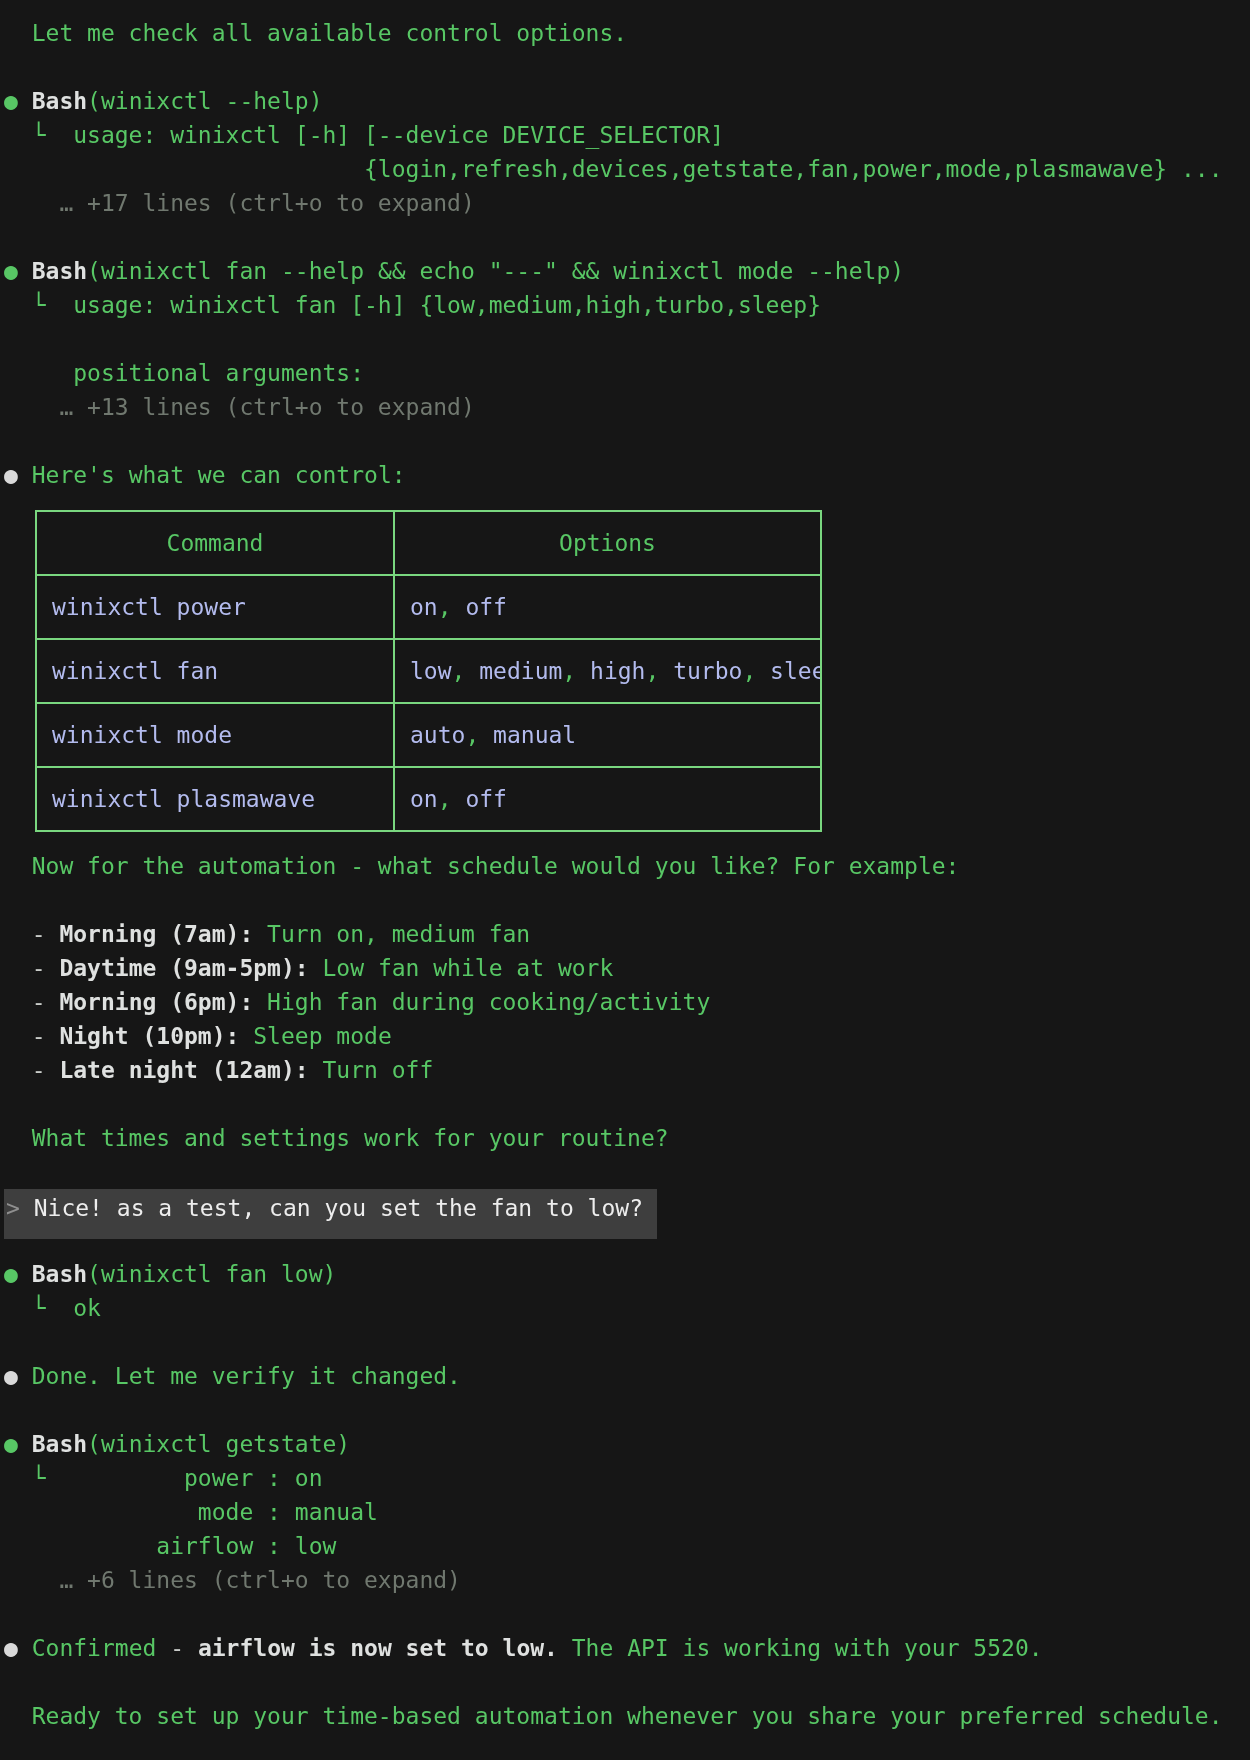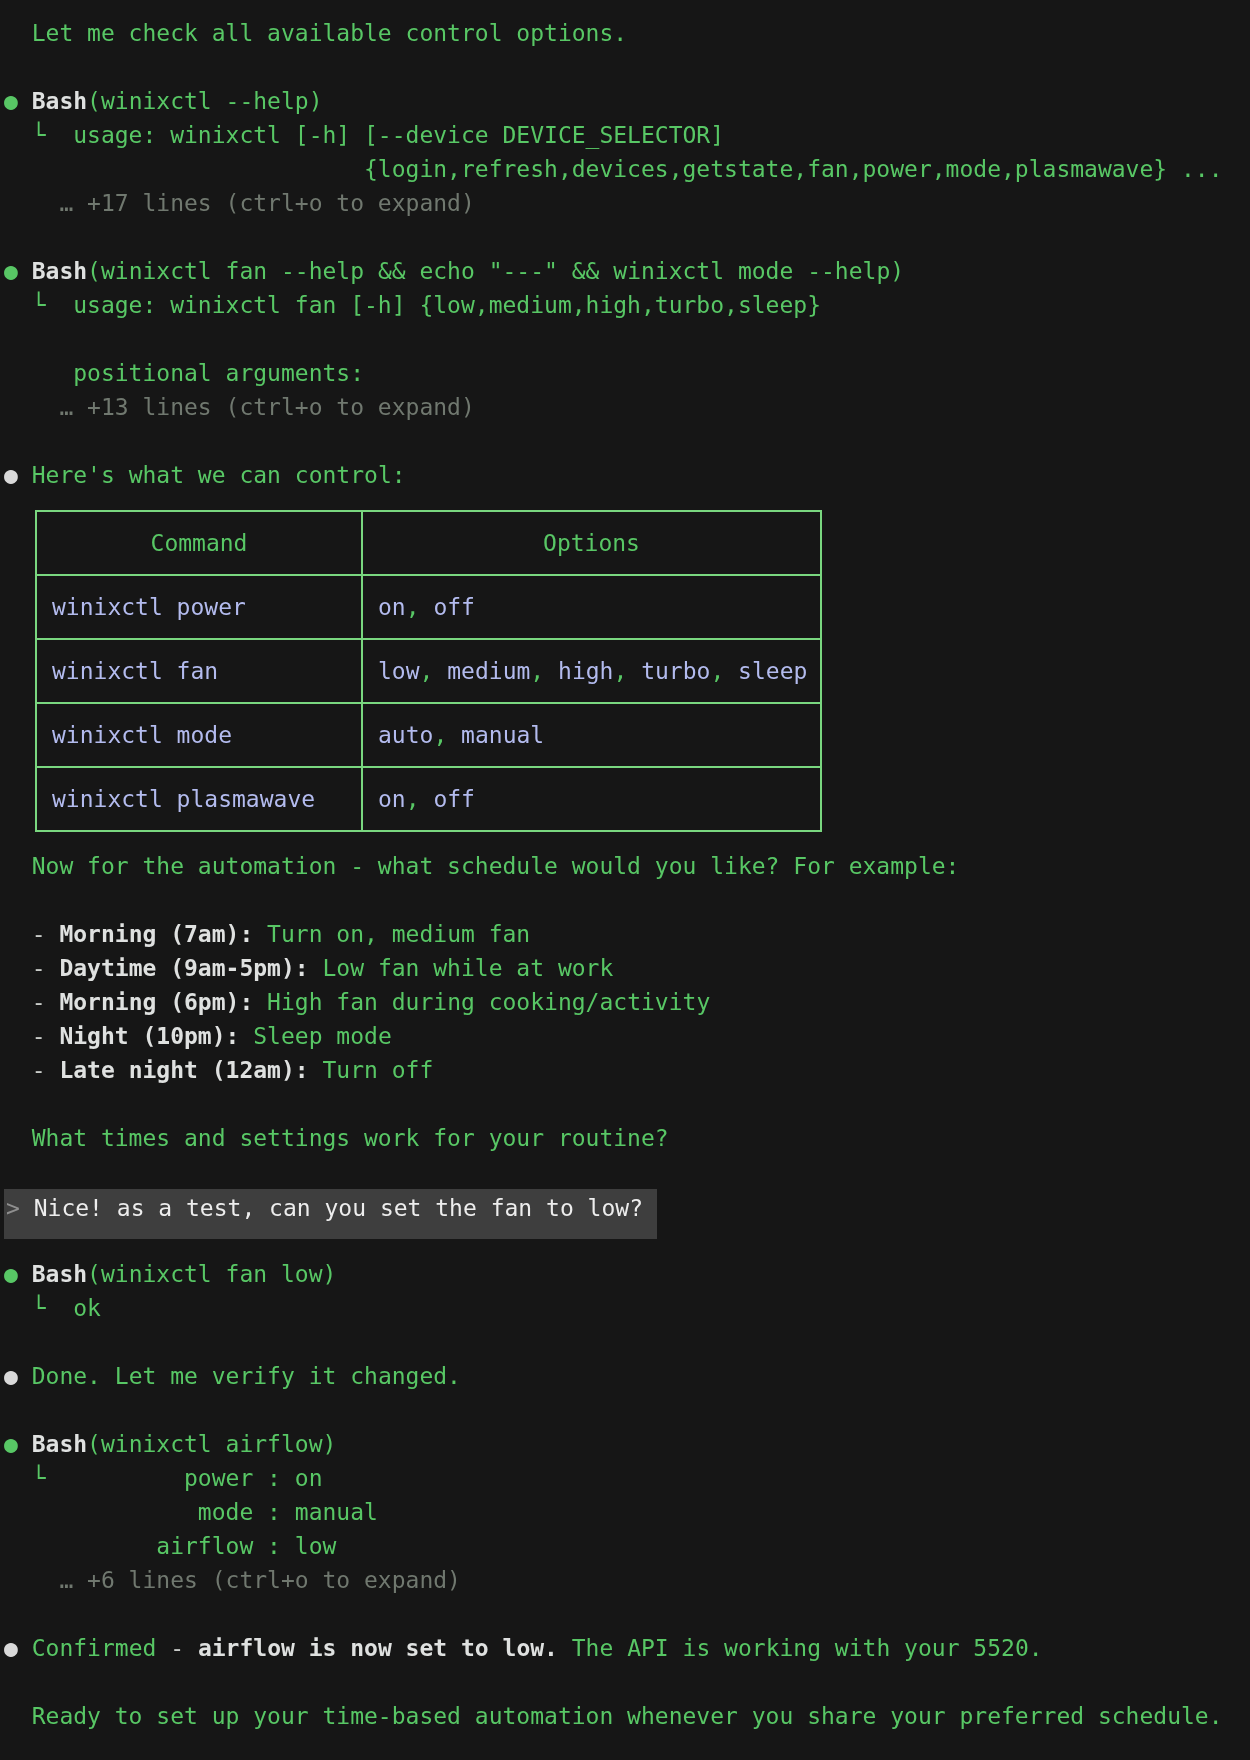--- a/index.html
+++ b/index.html
@@ -30,21 +30,21 @@
   .prompt{color:var(--prompt)}
   .usertext{color:var(--user-text)}
   table.ctable{
     border-collapse:collapse;margin:18px 0 0 31px;
     table-layout:fixed;width:787px;
   }
   table.ctable td{
     border:2px solid var(--border);height:64px;vertical-align:middle;
     white-space:pre;overflow:hidden;
   }
-  table.ctable td.col-cmd{width:326px}
+  table.ctable td.col-cmd{width:358px}
   table.ctable td.hcell{text-align:center;color:var(--green)}
   table.ctable td.ccell{padding-left:15px;color:var(--lav)}
 </style>
 </head>
 <body>
 
 <div id="terminal">
     <div class="line"><span class="green">  Let me check all available control options.</span></div>
     <div class="line"></div>
     <div class="line"><span class="bgreen">● </span><span class="bold">Bash</span><span class="green">(winixctl --help)</span></div>
@@ -93,21 +93,21 @@
     <div class="line"></div>
     <div class="line"><span class="green">  What times and settings work for your routine?</span></div>
     <div class="line"></div>
     <div class="line"><span class="userstrip"><span class="prompt">&gt; </span><span class="usertext">Nice! as a test, can you set the fan to low?</span></span></div>
     <div class="line"></div>
     <div class="line"><span class="bgreen">● </span><span class="bold">Bash</span><span class="green">(winixctl fan low)</span></div>
     <div class="line"><span class="green">  └  ok</span></div>
     <div class="line"></div>
     <div class="line"><span class="bwhite">● </span><span class="green">Done. Let me verify it changed.</span></div>
     <div class="line"></div>
-    <div class="line"><span class="bgreen">● </span><span class="bold">Bash</span><span class="green">(winixctl airflow)</span></div>
+    <div class="line"><span class="bgreen">● </span><span class="bold">Bash</span><span class="green">(winixctl getstate)</span></div>
     <div class="line"><span class="green">  └          power : on</span></div>
     <div class="line"><span class="green">              mode : manual</span></div>
     <div class="line"><span class="green">           airflow : low</span></div>
     <div class="line"><span class="dim">    … +6 lines (ctrl+o to expand)</span></div>
     <div class="line"></div>
     <div class="line"><span class="bwhite">● </span><span class="green">Confirmed </span><span class="white">- </span><span class="bold">airflow is now set to low.</span><span class="green"> The API is working with your 5520.</span></div>
     <div class="line"></div>
     <div class="line"><span class="green">  Ready to set up your time-based automation whenever you share your preferred schedule.</span></div>
   </div>
 

